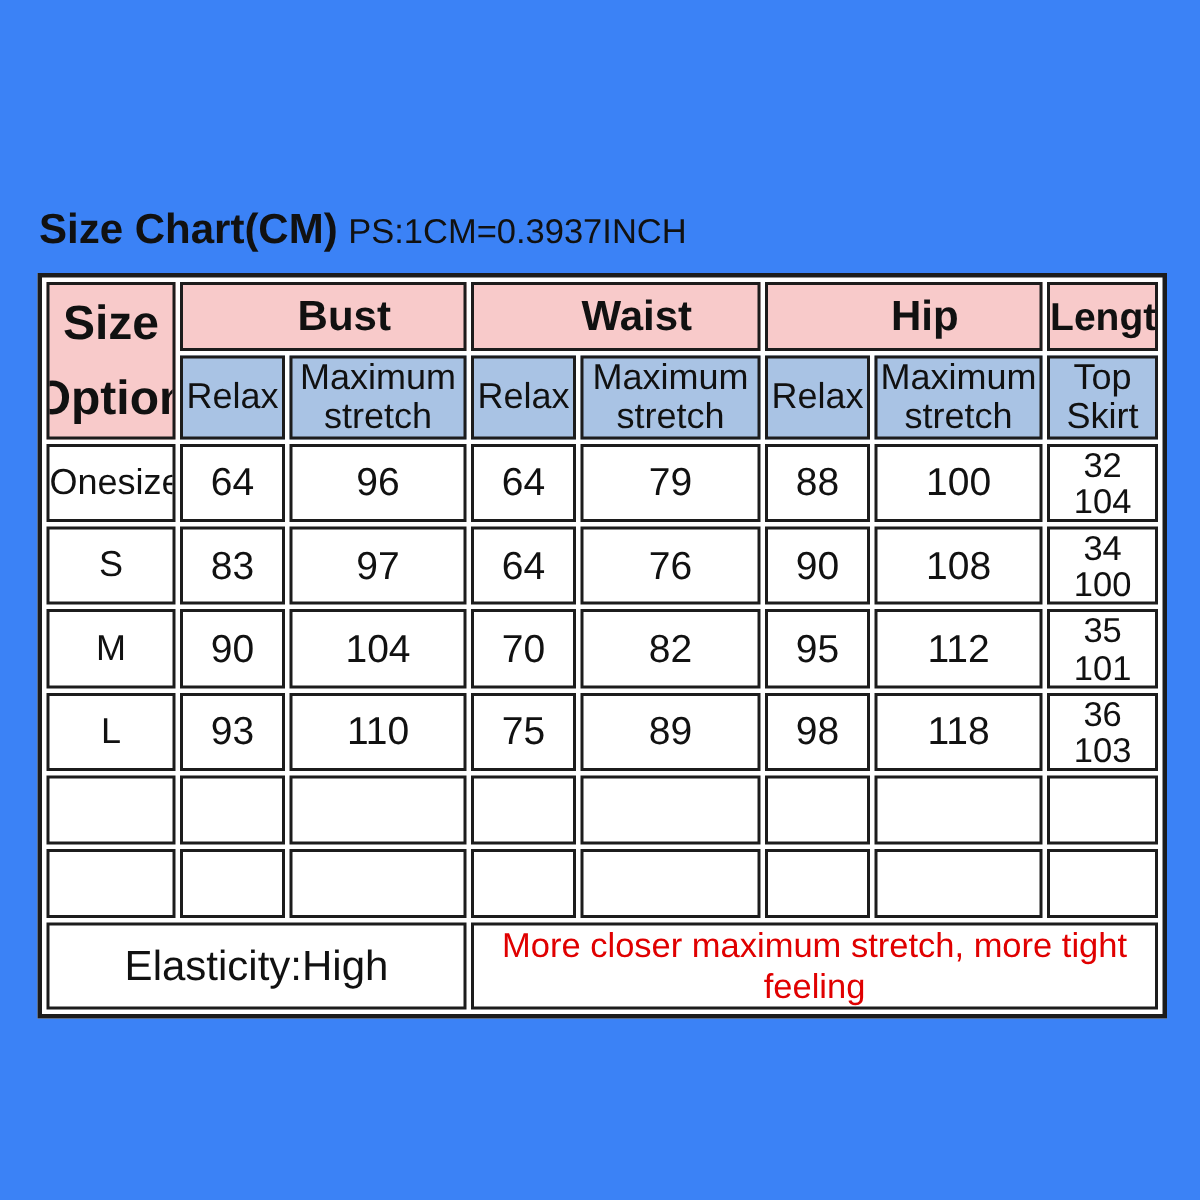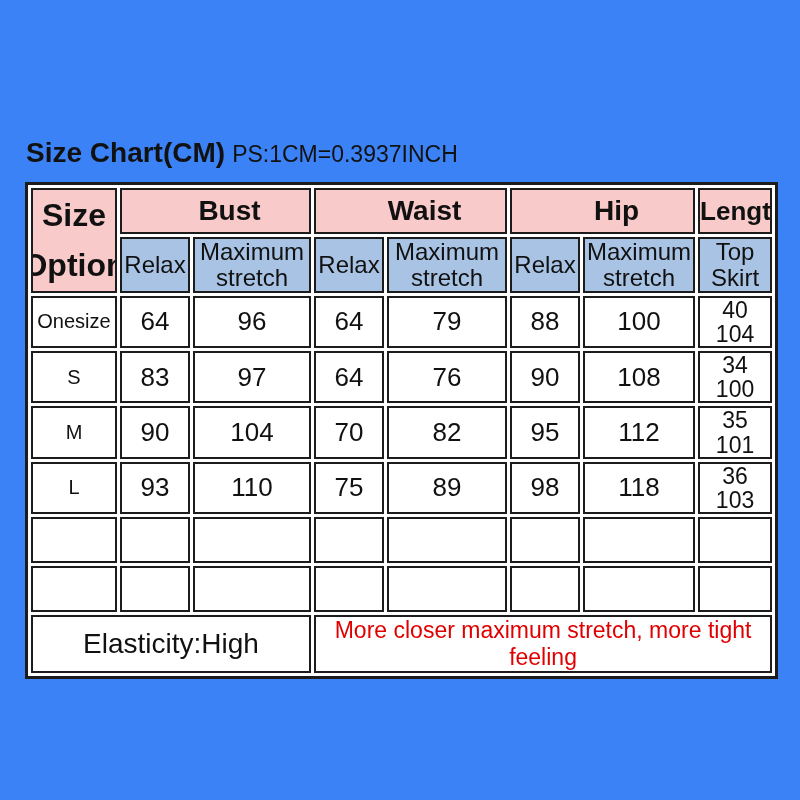--- a/index.html
+++ b/index.html
@@ -61,21 +61,21 @@
     font-weight: bold;
     font-size: 32px;
     padding: 0;
   }
   .corner-inner { display: flex; flex-direction: column; height: 99px; }
   .corner-inner > div { flex: 1; display: flex; align-items: center; justify-content: center; }
 
   td.group { font-weight: bold; font-size: 28px; padding-left: 28px; }
   td.length-head { font-weight: bold; font-size: 26px; }
   td.sub { font-size: 24px; line-height: 1.08; }
-  td.size-cell { font-size: 20px; }
+  td.size-cell { font-size: 24px; }
   td.num-cell { font-size: 26px; }
   td.len-cell { font-size: 23px; line-height: 1.05; }
 
   td.elasticity { font-size: 28px; }
   td.stretch-note { font-size: 23px; color: #e00000; }
 </style>
 </head>
 <body>
 
 <div class="page">
@@ -134,21 +134,21 @@
 
     <tr class="data">
       <td class="size-cell">Onesize</td>
       <td class="num-cell">64</td>
       <td class="num-cell">96</td>
       <td class="num-cell">64</td>
       <td class="num-cell">79</td>
       <td class="num-cell">88</td>
       <td class="num-cell">100</td>
       <td class="len-cell">
-        <div>40</div>
+        <div>32</div>
         <div>104</div>
       </td>
     </tr>
 
     <tr class="data">
       <td class="size-cell">S</td>
       <td class="num-cell">83</td>
       <td class="num-cell">97</td>
       <td class="num-cell">64</td>
       <td class="num-cell">76</td>

